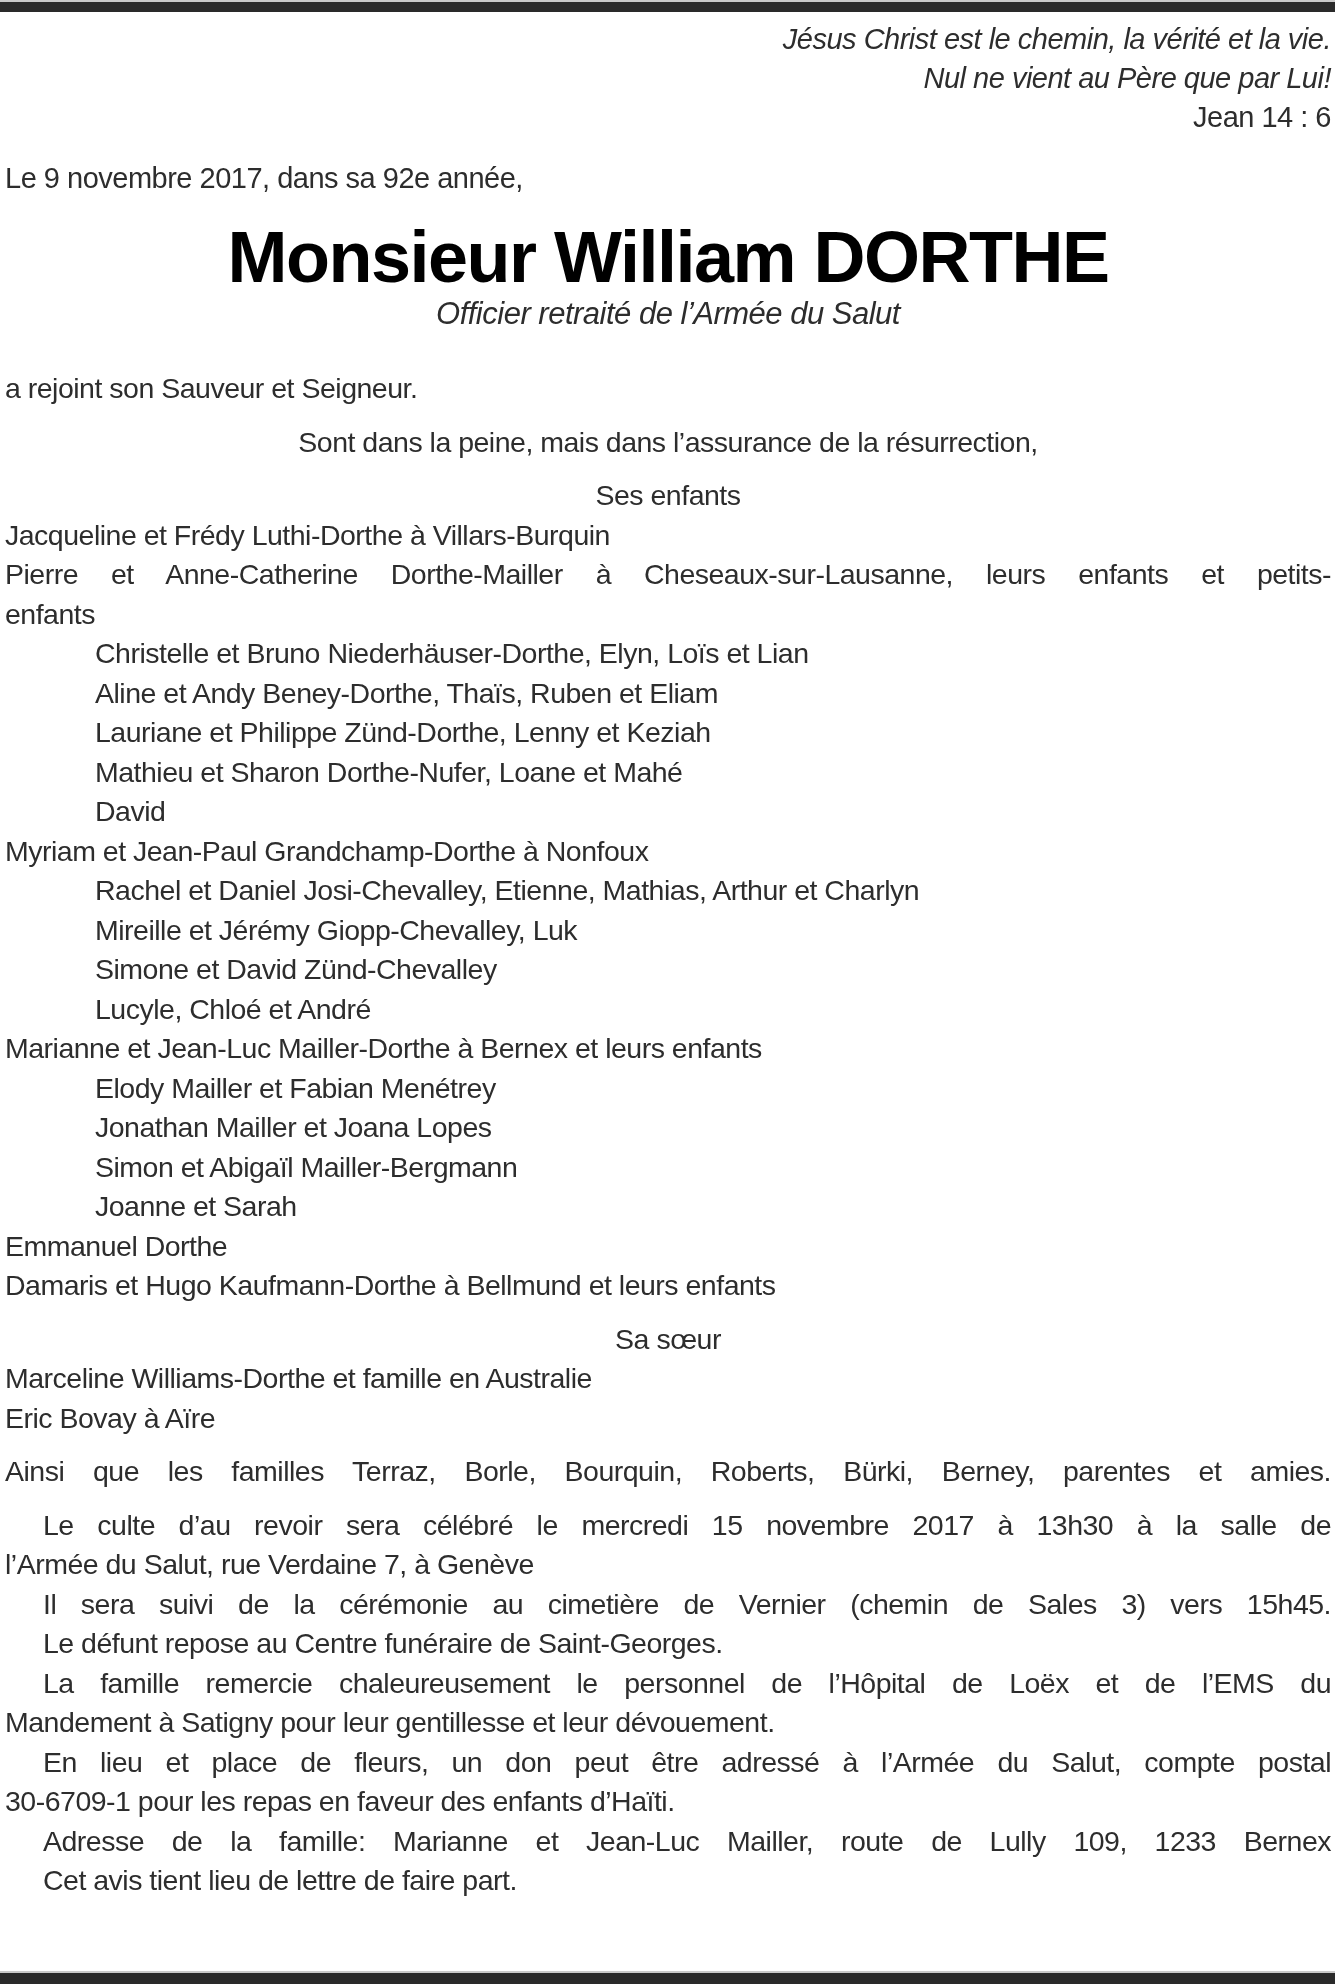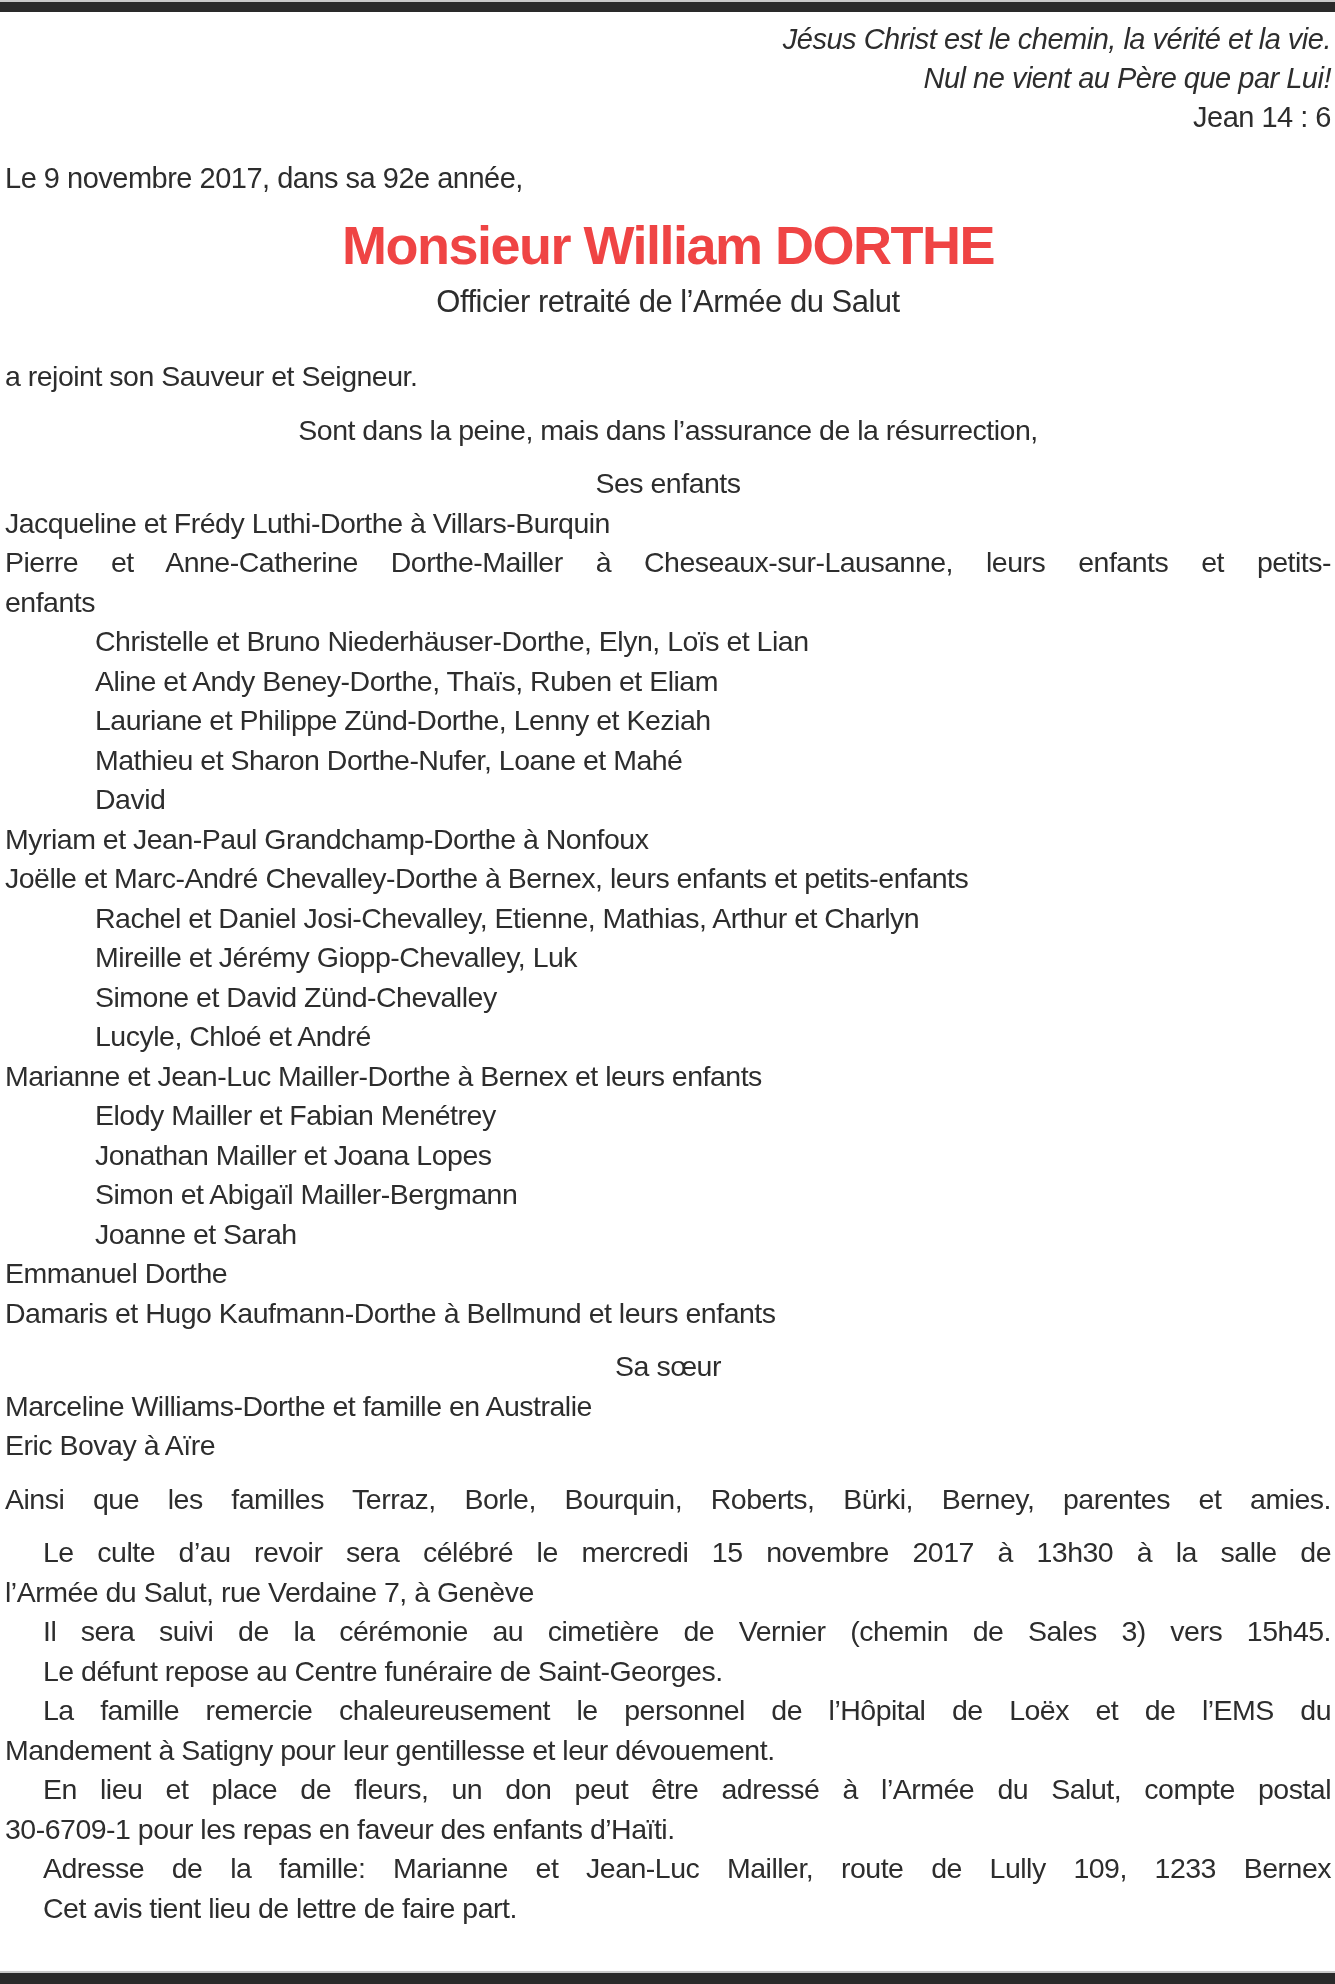--- a/index.html
+++ b/index.html
@@ -24,25 +24,25 @@
   }
   .epigraph {
     text-align: right; font-size: 29px; line-height: 39px;
     margin-top: 8px; letter-spacing: -0.5px;
   }
   .epigraph .quote { font-style: italic; }
   .intro {
     font-size: 29px; line-height: 38px; margin-top: 22px; letter-spacing: -0.5px;
   }
   .headline {
-    text-align: center; font-weight: bold; font-size: 54px; line-height: 72px;
-    margin-top: 12px; letter-spacing: -1.5px; color: #ef4444;
+    text-align: center; font-weight: bold; font-size: 72px; line-height: 72px;
+    margin-top: 24px; letter-spacing: -1.5px; color: #000000;
   }
   .subtitle {
-    text-align: center; font-size: 31px; line-height: 36px;
+    text-align: center; font-style: italic; font-size: 31px; line-height: 36px;
     margin-top: 3px; letter-spacing: -0.5px;
   }
   .body-lines {
     margin-top: 37px; font-size: 28.5px; line-height: 39.5px; letter-spacing: -0.5px;
   }
   .line { min-height: 39.5px; }
   .line.gap { margin-top: 14px; text-align: center; }
   .line.ind1 { padding-left: 90px; }
   .line.ind2 { text-indent: 38px; }
   .line.fit { text-align: justify; text-align-last: justify; }
@@ -73,21 +73,20 @@
       <div class="line gap"><span>Ses enfants</span></div>
       <div class="line"><span>Jacqueline et Frédy </span><b>Luthi-</b><span>Dorthe à Villars-Burquin</span></div>
       <div class="line fit"><span>Pierre et Anne-Catherine </span><b>Dorthe</b><span>-Mailler à Cheseaux-sur-Lausanne, leurs enfants et petits-</span></div>
       <div class="line"><span>enfants</span></div>
       <div class="line ind1"><span>Christelle et Bruno </span><b>Niederhäuser</b><span>-Dorthe, Elyn, Loïs et Lian</span></div>
       <div class="line ind1"><span>Aline et Andy </span><b>Beney</b><span>-Dorthe, Thaïs, Ruben et Eliam</span></div>
       <div class="line ind1"><span>Lauriane et Philippe </span><b>Zünd</b><span>-Dorthe, Lenny et Keziah</span></div>
       <div class="line ind1"><span>Mathieu et Sharon </span><b>Dorthe</b><span>-Nufer, Loane et Mahé</span></div>
       <div class="line ind1"><span>David</span></div>
       <div class="line"><span>Myriam et Jean-Paul </span><b>Grandchamp</b><span>-Dorthe à Nonfoux</span></div>
-      <div class="line"><span>Joëlle et Marc-André </span><b>Chevalley</b><span>-Dorthe à Bernex, leurs enfants et petits-enfants</span></div>
       <div class="line ind1"><span>Rachel et Daniel </span><b>Josi</b><span>-Chevalley, Etienne, Mathias, Arthur et Charlyn</span></div>
       <div class="line ind1"><span>Mireille et Jérémy </span><b>Giopp</b><span>-Chevalley, Luk</span></div>
       <div class="line ind1"><span>Simone et David </span><b>Zünd</b><span>-Chevalley</span></div>
       <div class="line ind1"><span>Lucyle, Chloé et André</span></div>
       <div class="line"><span>Marianne et Jean-Luc </span><b>Mailler</b><span>-Dorthe à Bernex et leurs enfants</span></div>
       <div class="line ind1"><span>Elody </span><b>Mailler</b><span> et Fabian </span><b>Menétrey</b></div>
       <div class="line ind1"><span>Jonathan </span><b>Mailler</b><span> et Joana </span><b>Lopes</b></div>
       <div class="line ind1"><span>Simon et Abigaïl </span><b>Mailler</b><span>-Bergmann</span></div>
       <div class="line ind1"><span>Joanne et Sarah</span></div>
       <div class="line"><span>Emmanuel </span><b>Dorthe</b></div>

